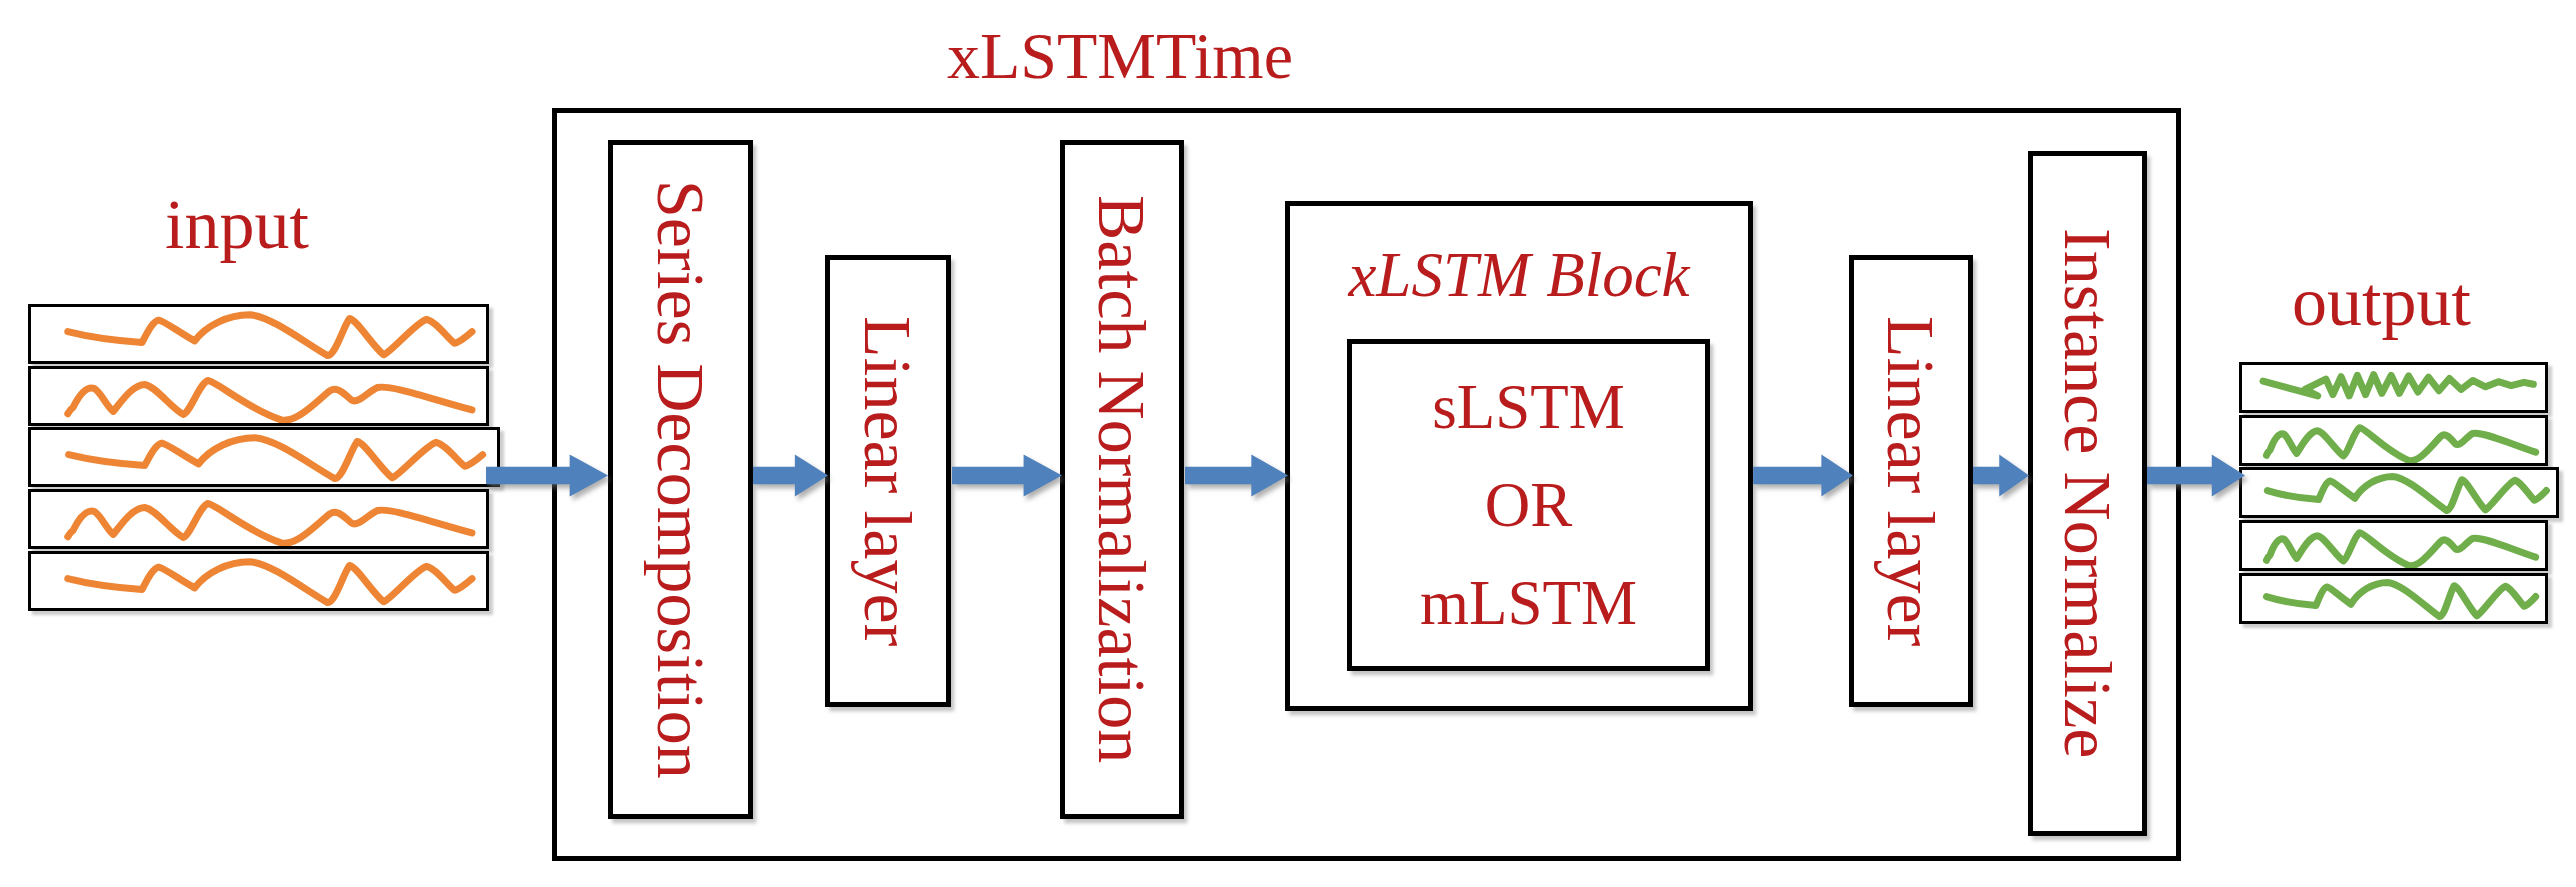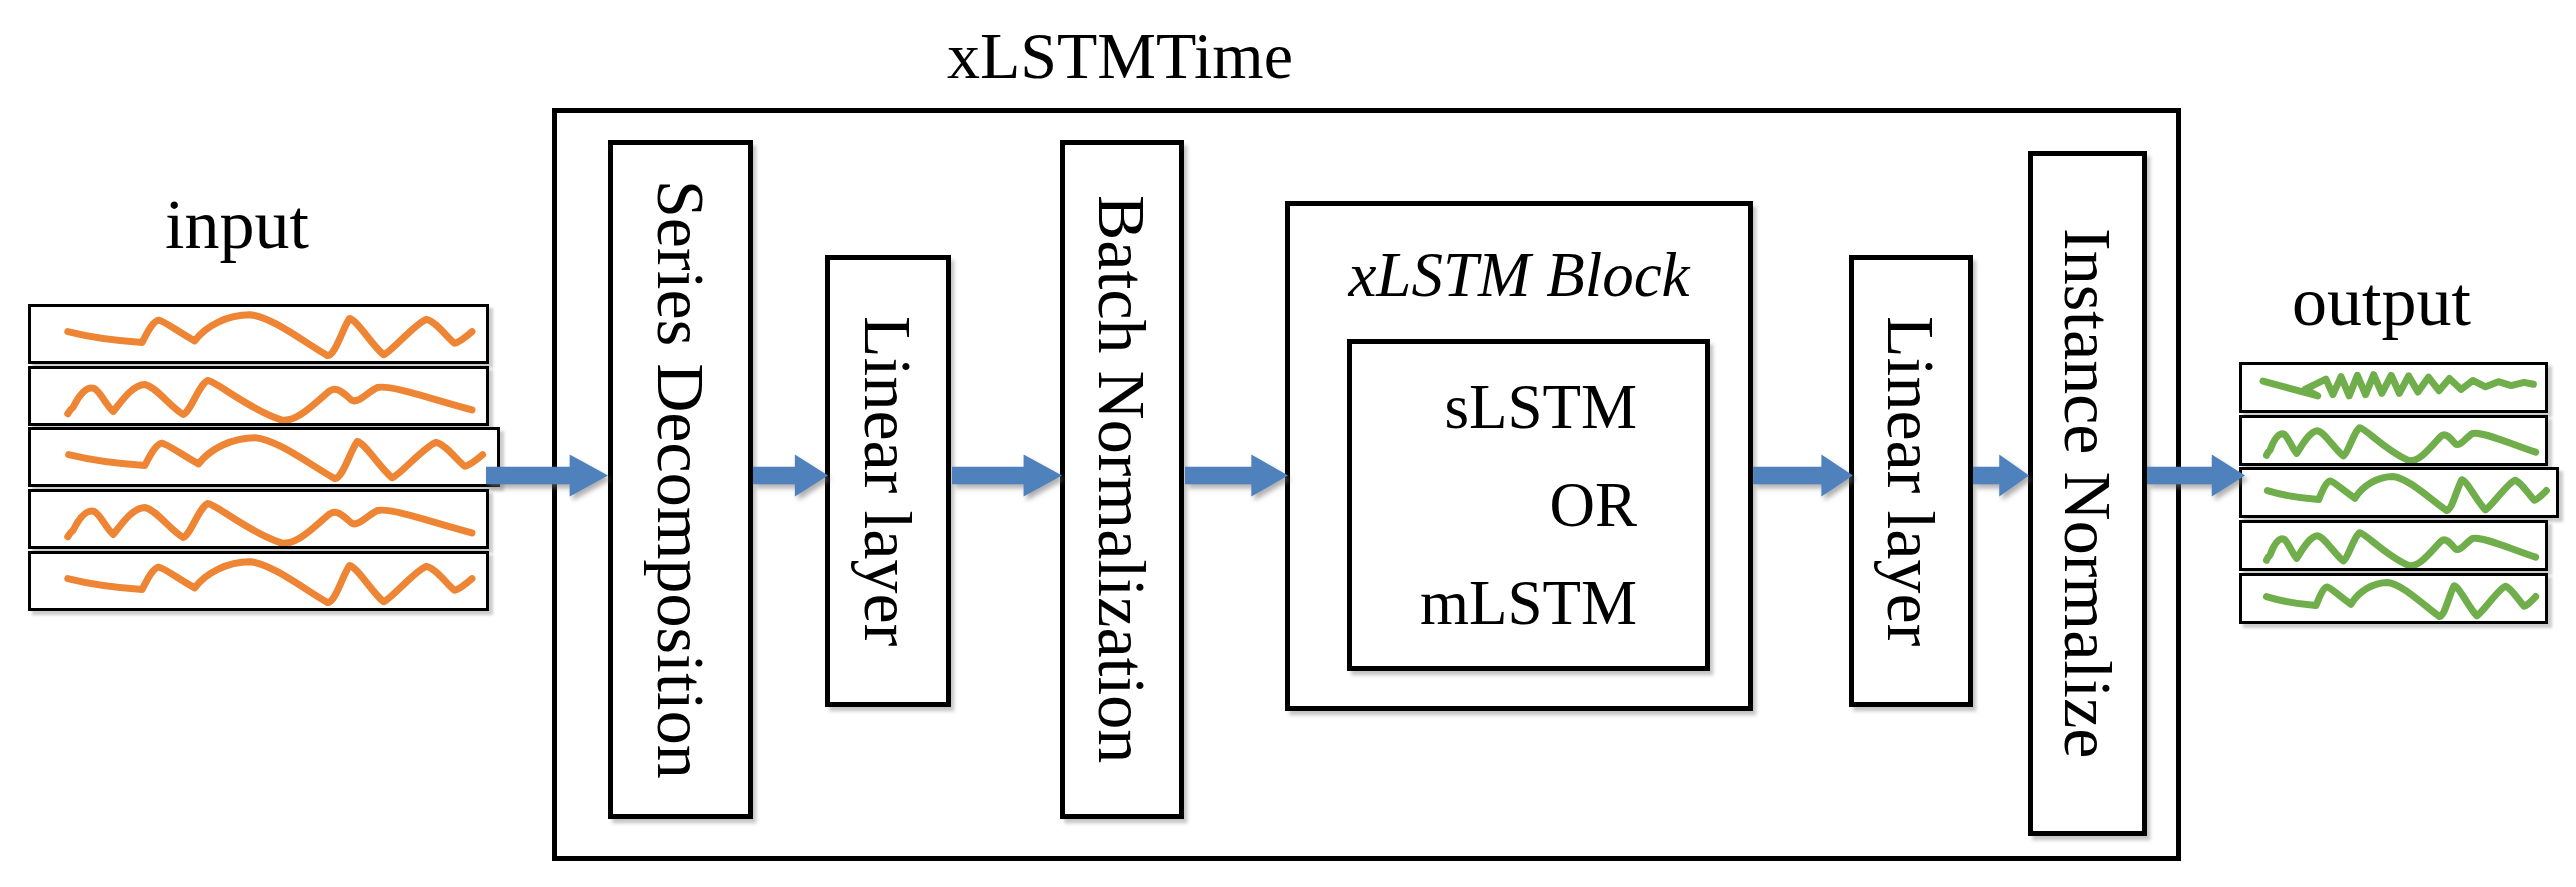--- a/index.html
+++ b/index.html
@@ -19,39 +19,39 @@
     border:5.2px solid #000;
     box-shadow:4.4px 5.2px 3.5px rgba(90,90,90,0.35);
     display:flex;align-items:center;justify-content:center;
   }
   .outer-box{box-shadow:none;background:transparent;}
   .vlabel{
     writing-mode:vertical-rl;text-orientation:mixed;
     font-size:68px;white-space:nowrap;line-height:1;
   }
   .xlstm-title{font-size:63px;font-style:italic;}
-  .option-lines{display:flex;flex-direction:column;align-items:flex-end;}
+  .option-lines{display:flex;flex-direction:column;align-items:center;}
   .option-lines span{font-size:63px;line-height:98px;display:block;}
   .stack{position:absolute;}
   .wave-row{
     box-sizing:border-box;background:#fff;border:3.5px solid #000;
     margin-bottom:1.7px;box-shadow:3.5px 3.5px 2.6px rgba(110,110,110,0.35);
   }
   .stack-in .wave-row{width:461px;height:60px;}
   .stack-out .wave-row{width:309px;height:51px;}
   .stack-in .wave-row.wide{width:472px;}
   .stack-out .wave-row.wide{width:320px;}
   .wave-row svg{width:100%;height:100%;display:block;}
   .wave-row svg path{fill:none;stroke-width:7;stroke-linecap:round;stroke-linejoin:round;vector-effect:non-scaling-stroke;}
   .arrow{position:absolute;overflow:visible;filter:drop-shadow(3.5px 4.4px 2.6px rgba(110,110,110,0.55));}
 </style>
 </head>
 <body>
 
-<div class="canvas" style="background: rgb(255, 255, 255); color: #000000;">
+<div class="canvas" style="background: rgb(255, 255, 255); color: #b91c1c;">
 
   <div class="txt title" style="left:858px;top:17.5px;width:524px;">xLSTMTime</div>
 
   <div class="txt io-label" style="left:106px;top:185px;width:262px;font-family:Liberation Serif, serif;">input</div>
   <div class="stack stack-in" style="left:28px;top:304px;width:472px;">
       <div class="wave-row">
         <svg viewBox="0 0 520 70" preserveAspectRatio="none">
           <path d="M42,32 C70,40 100,44 127,46 C134,30 140,18 146,17 C152,18 168,32 187,44 C200,24 225,10 250,10 C275,12 315,48 339,63 C348,62 356,28 364,15 C372,16 390,50 403,62 C412,58 440,20 452,16 C462,18 476,40 484,47 C490,46 498,38 504,32" stroke="#ED8534"></path>
         </svg>
       </div>

